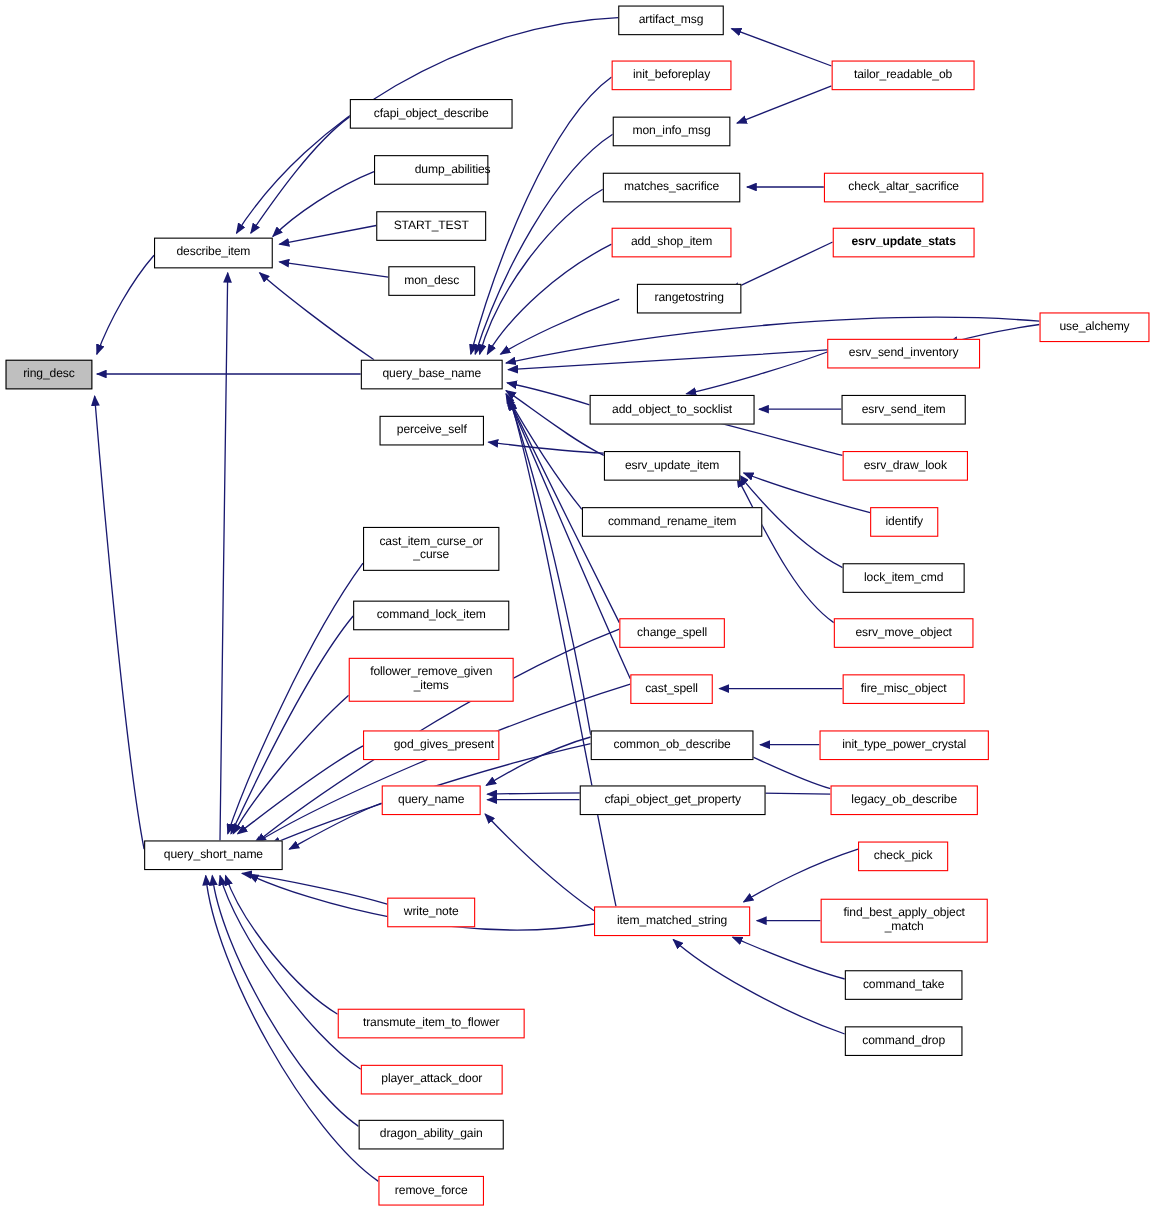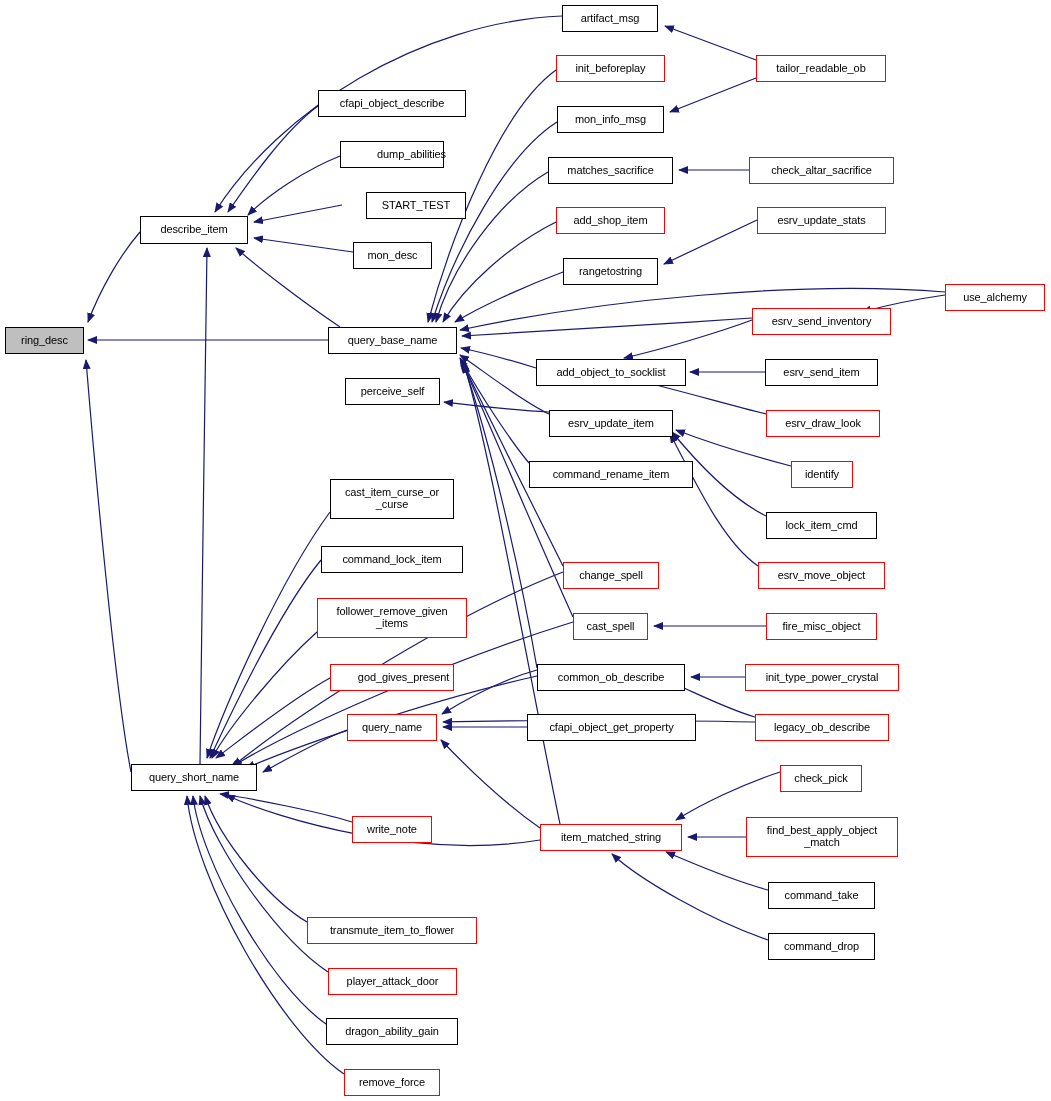--- a/index.html
+++ b/index.html
@@ -127,28 +127,28 @@
       </g>
   </svg>
   <div id="node-layer">
       <div class="node focus" style="left: 5px; top: 327px; width: 79px; height: 27px;"><span class="lbl">ring_desc</span></div>
       <div class="node" style="left: 140px; top: 216px; width: 108px; height: 28px;"><span class="lbl">describe_item</span></div>
       <div class="node" style="left: 328px; top: 327px; width: 129px; height: 27px;"><span class="lbl">query_base_name</span></div>
       <div class="node" style="left: 131px; top: 764px; width: 126px; height: 27px;"><span class="lbl">query_short_name</span></div>
       <div class="node" style="left: 345px; top: 378px; width: 95px; height: 27px;"><span class="lbl">perceive_self</span></div>
       <div class="node" style="left: 318px; top: 90px; width: 148px; height: 27px;"><span class="lbl">cfapi_object_describe</span></div>
       <div class="node" style="left: 340px; top: 141px; width: 104px; height: 27px; padding-left: 39px;"><span class="lbl">dump_abilities</span></div>
-      <div class="node" style="left: 342px; top: 192px; width: 100px; height: 27px; margin-left: 24px;"><span class="lbl">START_TEST</span></div>
+      <div class="node" style="left: 342px; top: 192px; width: 100px; height: 27px;"><span class="lbl">START_TEST</span></div>
       <div class="node" style="left: 353px; top: 242px; width: 79px; height: 27px;"><span class="lbl">mon_desc</span></div>
       <div class="node" style="left: 562px; top: 5px; width: 96px; height: 27px;"><span class="lbl">artifact_msg</span></div>
       <div class="node red" style="left: 556px; top: 55px; width: 109px; height: 27px;"><span class="lbl">init_beforeplay</span></div>
       <div class="node" style="left: 557px; top: 106px; width: 107px; height: 27px;"><span class="lbl">mon_info_msg</span></div>
       <div class="node" style="left: 548px; top: 157px; width: 125px; height: 27px;"><span class="lbl">matches_sacrifice</span></div>
       <div class="node red" style="left: 556px; top: 207px; width: 109px; height: 27px;"><span class="lbl">add_shop_item</span></div>
-      <div class="node" style="left: 563px; top: 258px; width: 95px; height: 27px;"><span class="lbl">rangetostring</span></div>
+      <div class="node" style="left: 579px; top: 258px; width: 95px; height: 27px;"><span class="lbl">rangetostring</span></div>
       <div class="node" style="left: 536px; top: 359px; width: 150px; height: 27px;"><span class="lbl">add_object_to_socklist</span></div>
       <div class="node" style="left: 549px; top: 410px; width: 124px; height: 27px;"><span class="lbl">esrv_update_item</span></div>
       <div class="node" style="left: 529px; top: 461px; width: 164px; height: 27px;"><span class="lbl">command_rename_item</span></div>
       <div class="node" style="left: 330px; top: 479px; width: 124px; height: 40px;"><span class="lbl">cast_item_curse_or
 _curse</span></div>
       <div class="node" style="left: 321px; top: 546px; width: 142px; height: 27px;"><span class="lbl">command_lock_item</span></div>
       <div class="node red" style="left: 317px; top: 598px; width: 150px; height: 40px;"><span class="lbl">follower_remove_given
 _items</span></div>
       <div class="node red" style="left: 330px; top: 664px; width: 124px; height: 27px; padding-left: 23px;"><span class="lbl">god_gives_present</span></div>
       <div class="node red" style="left: 347px; top: 714px; width: 90px; height: 27px;"><span class="lbl">query_name</span></div>
@@ -157,21 +157,21 @@
       <div class="node red" style="left: 328px; top: 968px; width: 129px; height: 27px;"><span class="lbl">player_attack_door</span></div>
       <div class="node" style="left: 326px; top: 1018px; width: 132px; height: 27px;"><span class="lbl">dragon_ability_gain</span></div>
       <div class="node red" style="left: 344px; top: 1069px; width: 96px; height: 27px;"><span class="lbl">remove_force</span></div>
       <div class="node red" style="left: 563px; top: 562px; width: 96px; height: 27px;"><span class="lbl">change_spell</span></div>
       <div class="node red" style="left: 573px; top: 613px; width: 75px; height: 27px;"><span class="lbl">cast_spell</span></div>
       <div class="node" style="left: 537px; top: 664px; width: 148px; height: 27px;"><span class="lbl">common_ob_describe</span></div>
       <div class="node" style="left: 527px; top: 714px; width: 169px; height: 27px;"><span class="lbl">cfapi_object_get_property</span></div>
       <div class="node red" style="left: 540px; top: 824px; width: 142px; height: 27px;"><span class="lbl">item_matched_string</span></div>
       <div class="node red" style="left: 756px; top: 55px; width: 130px; height: 27px;"><span class="lbl">tailor_readable_ob</span></div>
       <div class="node red" style="left: 749px; top: 157px; width: 145px; height: 27px;"><span class="lbl">check_altar_sacrifice</span></div>
-      <div class="node red" style="left: 757px; top: 207px; width: 129px; height: 27px;"><span class="lbl">esrv_update_stats</span></div>
+      <div class="node red" style="left: 757px; top: 207px; width: 129px; height: 27px; font-weight: bold;"><span class="lbl">esrv_update_stats</span></div>
       <div class="node red" style="left: 945px; top: 284px; width: 100px; height: 27px;"><span class="lbl">use_alchemy</span></div>
       <div class="node red" style="left: 752px; top: 308px; width: 139px; height: 27px;"><span class="lbl">esrv_send_inventory</span></div>
       <div class="node" style="left: 765px; top: 359px; width: 113px; height: 27px;"><span class="lbl">esrv_send_item</span></div>
       <div class="node red" style="left: 766px; top: 410px; width: 114px; height: 27px;"><span class="lbl">esrv_draw_look</span></div>
       <div class="node red" style="left: 791px; top: 461px; width: 62px; height: 27px;"><span class="lbl">identify</span></div>
       <div class="node" style="left: 766px; top: 512px; width: 111px; height: 27px;"><span class="lbl">lock_item_cmd</span></div>
       <div class="node red" style="left: 758px; top: 562px; width: 127px; height: 27px;"><span class="lbl">esrv_move_object</span></div>
       <div class="node red" style="left: 766px; top: 613px; width: 111px; height: 27px;"><span class="lbl">fire_misc_object</span></div>
       <div class="node red" style="left: 745px; top: 664px; width: 154px; height: 27px;"><span class="lbl">init_type_power_crystal</span></div>
       <div class="node red" style="left: 755px; top: 714px; width: 134px; height: 27px;"><span class="lbl">legacy_ob_describe</span></div>

